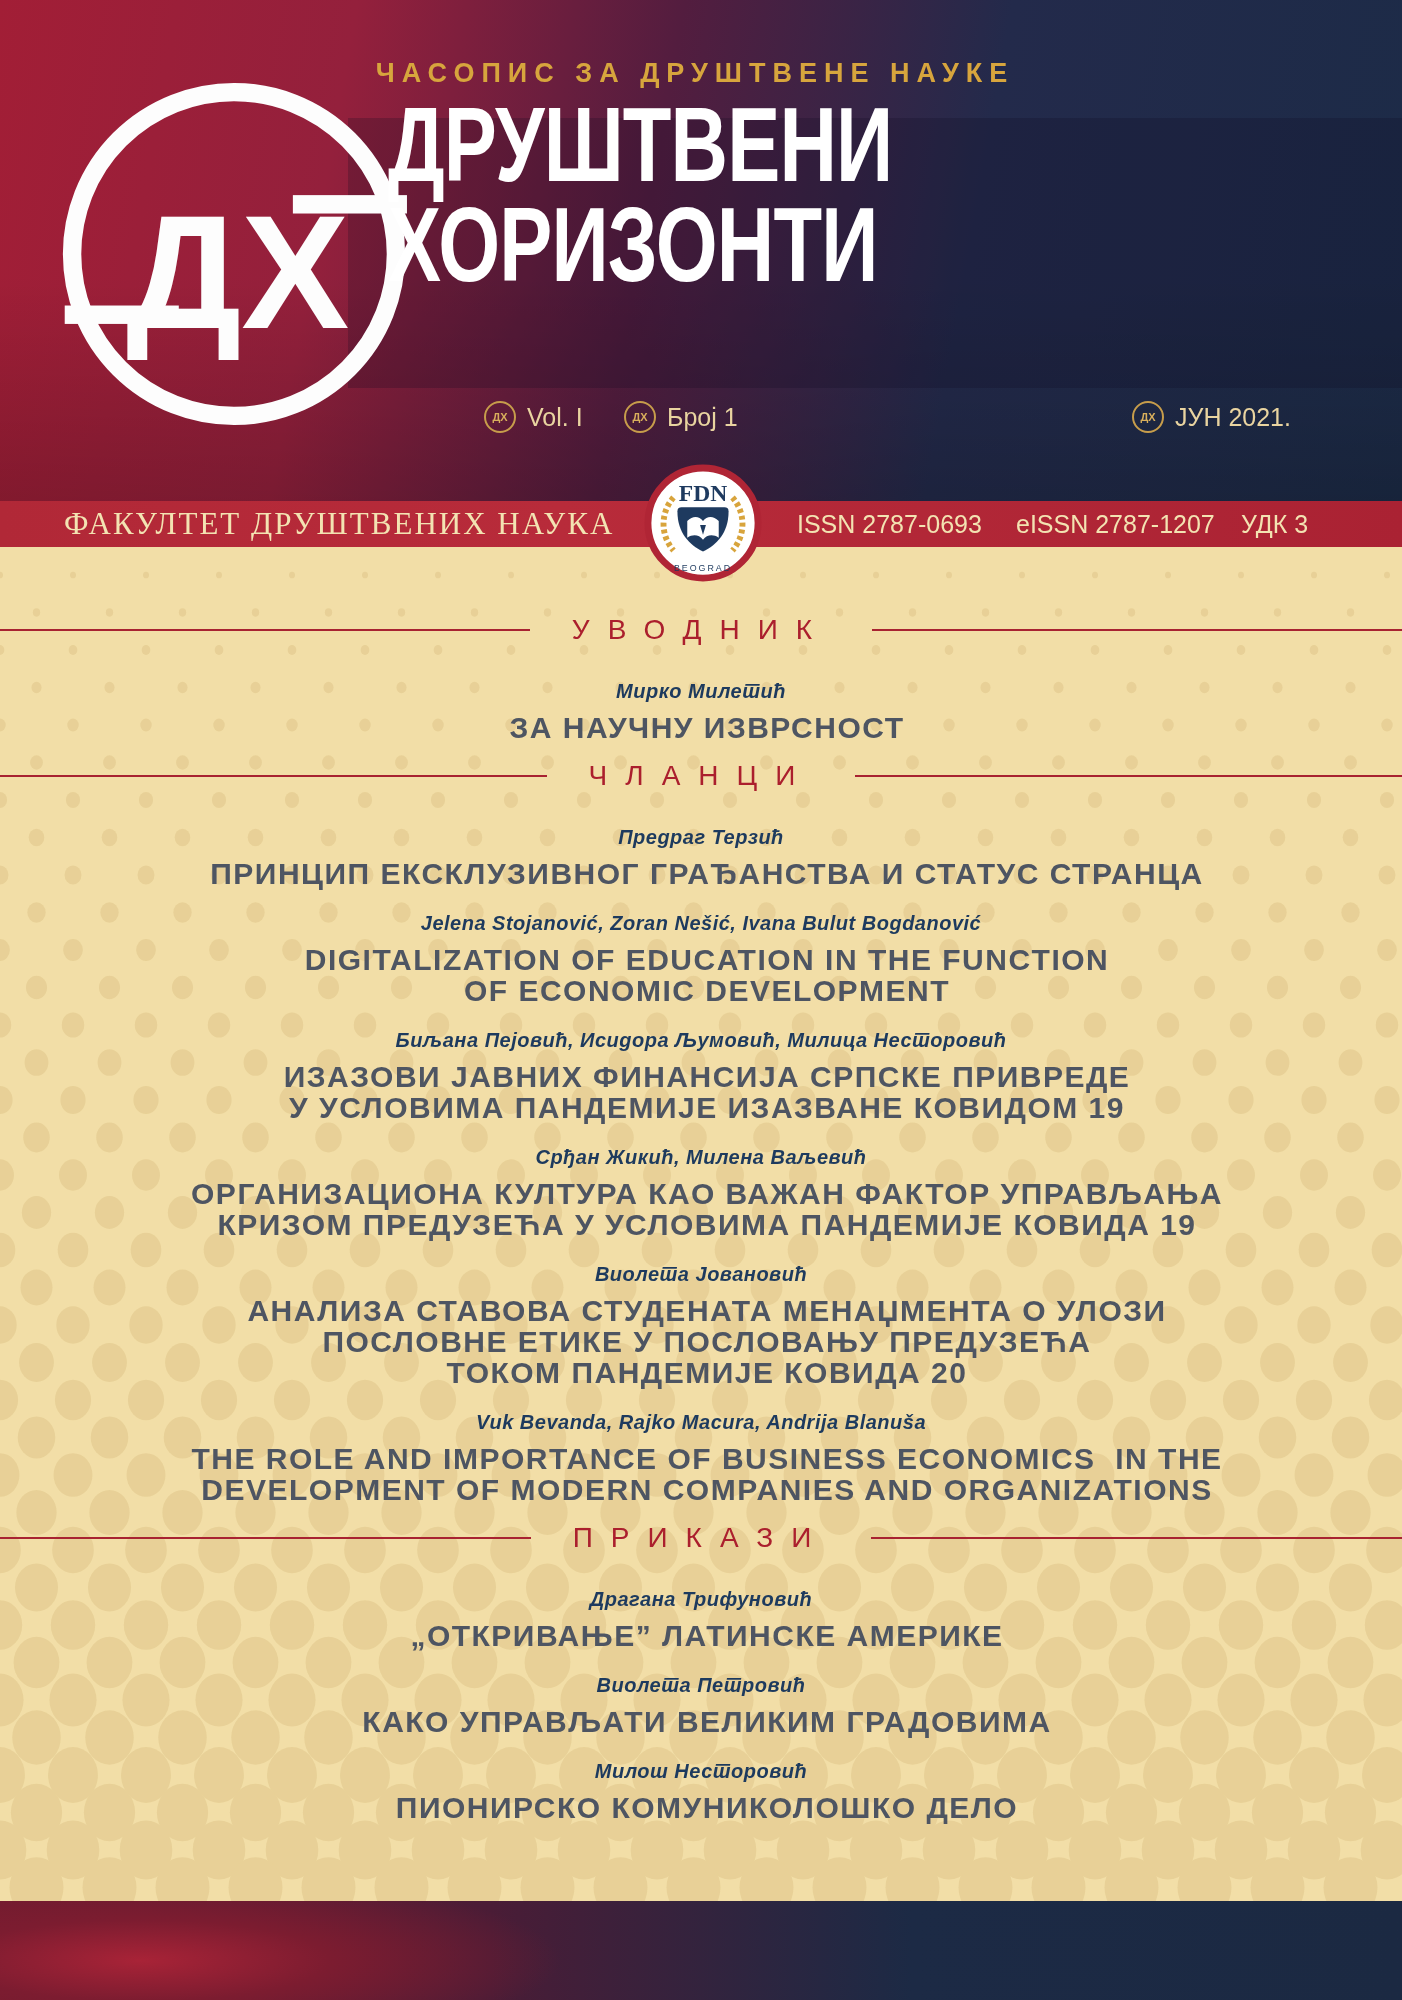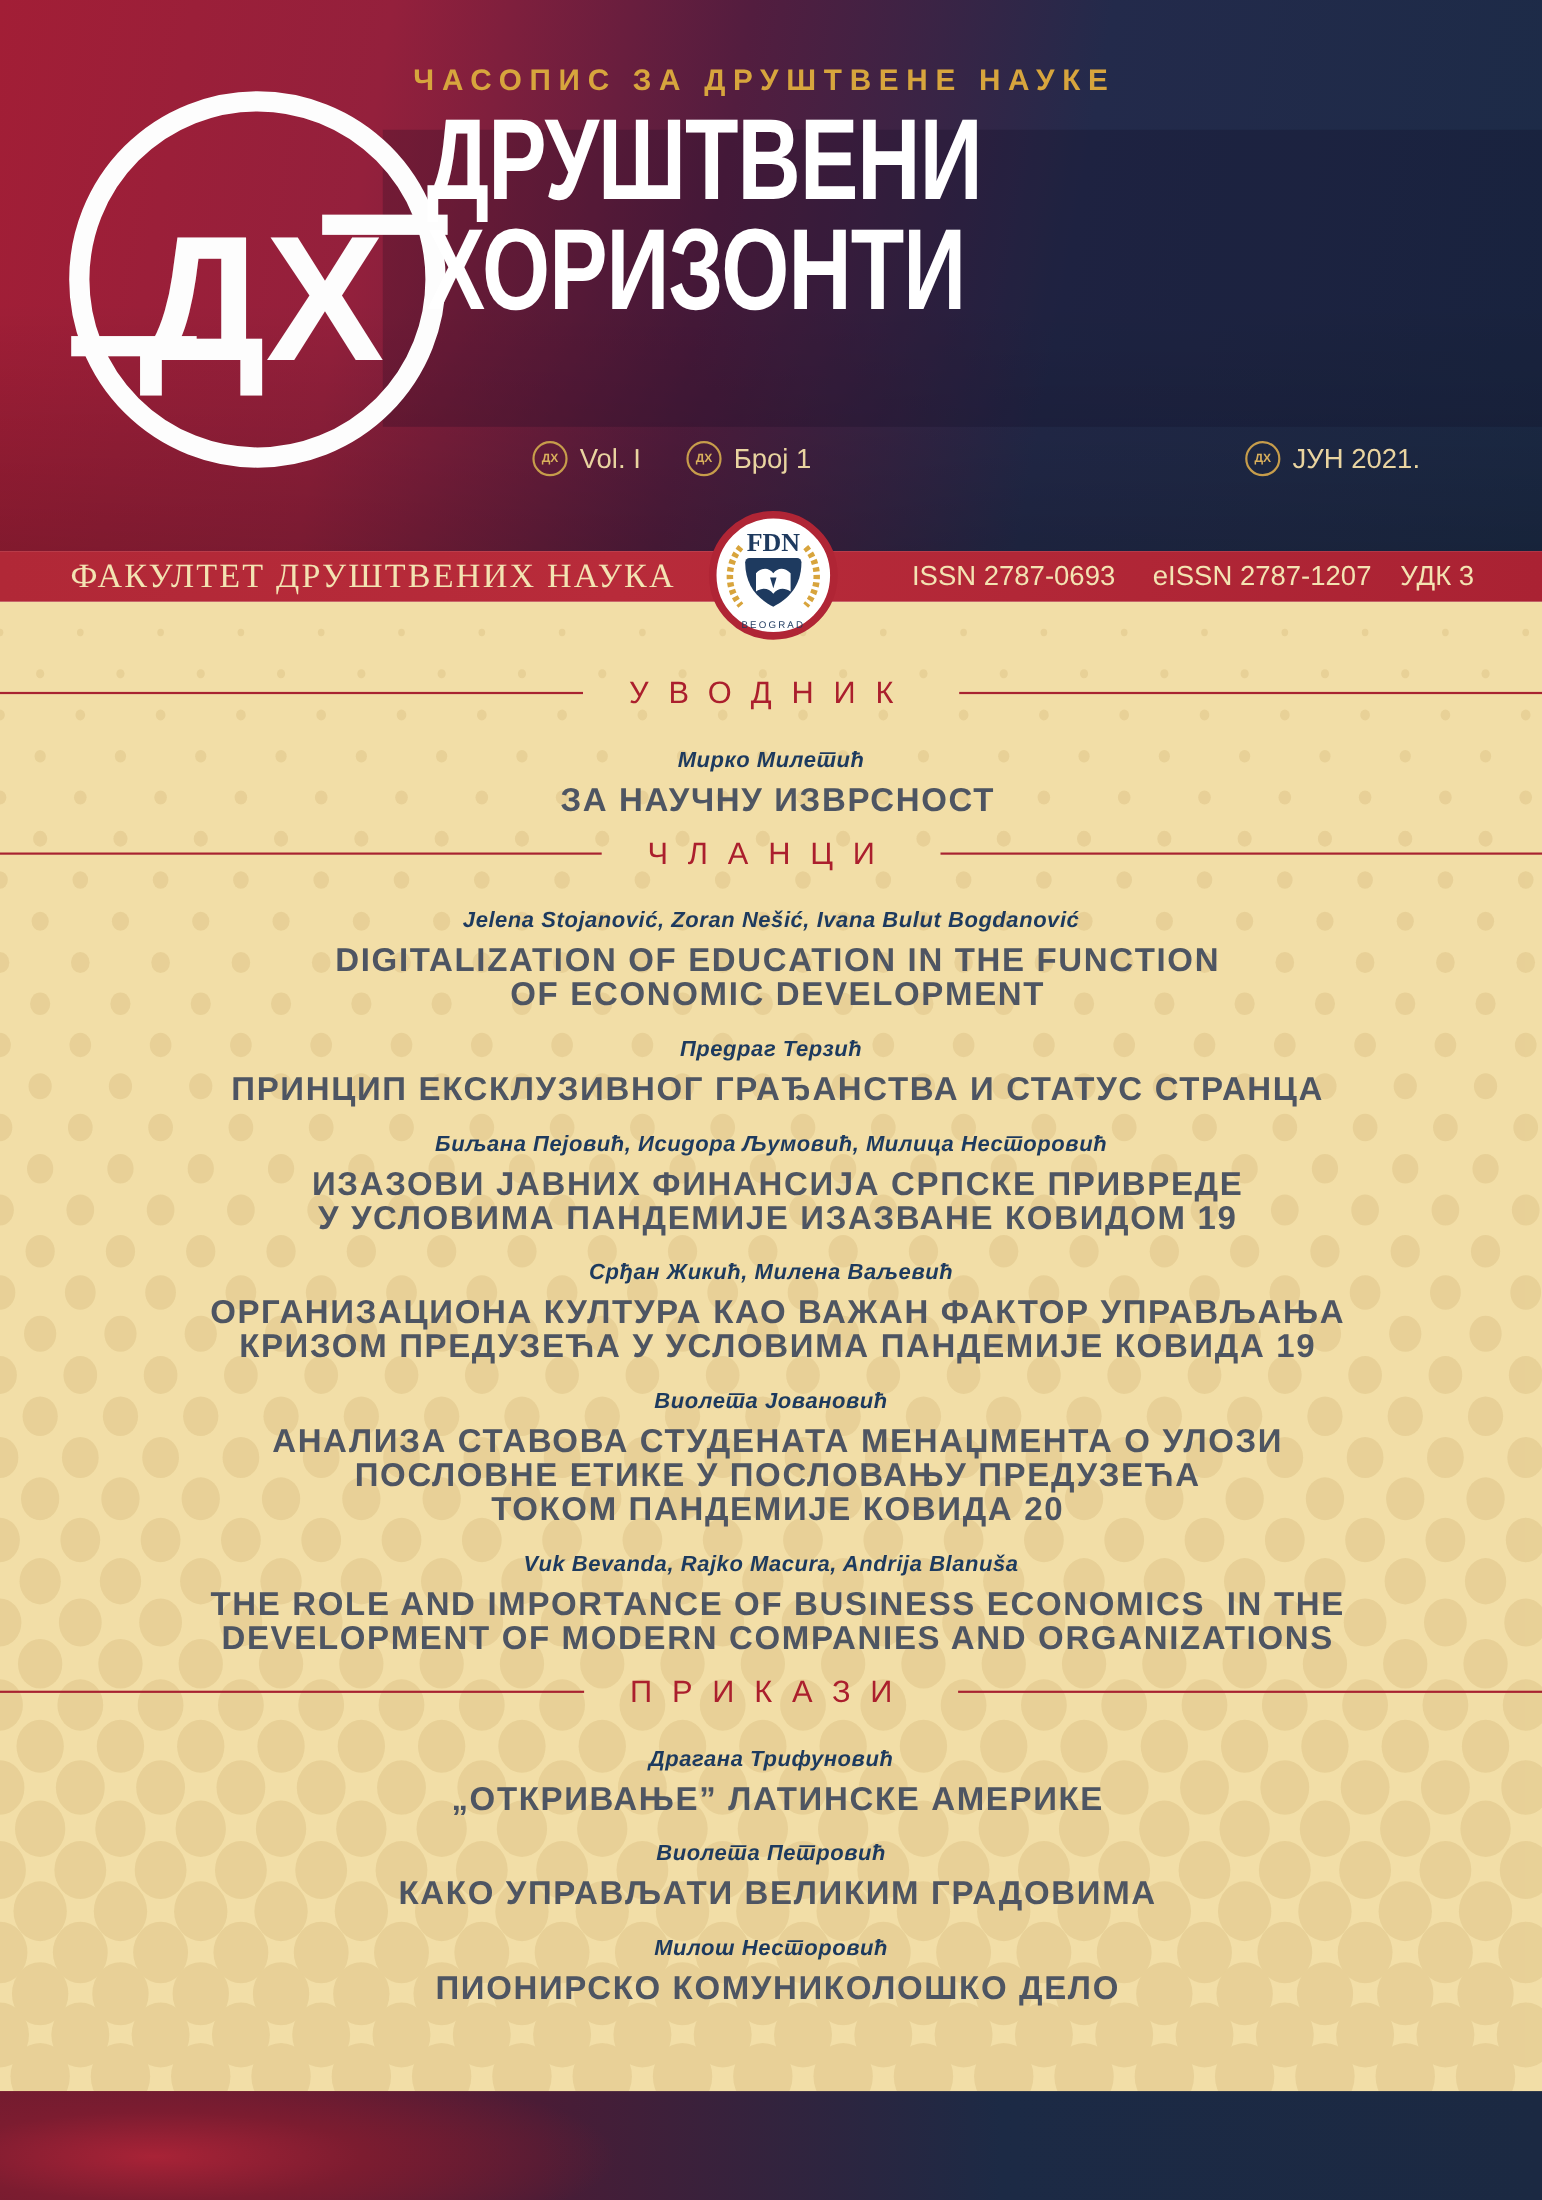--- a/index.html
+++ b/index.html
@@ -25,21 +25,21 @@
     display:flex;align-items:center;justify-content:center;
     font-size:11px;font-weight:700;color:#d9af5c;line-height:1;}
   .issue-label{font-size:25px;color:#e9d4a0;white-space:nowrap;}
 
   
   .band{position:absolute;left:0;top:501px;width:1402px;height:46px;z-index:20;
     background:linear-gradient(90deg,#b12837 0%,#b82b3a 40%,#aa2233 100%);}
   .faculty{position:absolute;left:64px;top:0;line-height:46px;
     font-family:"Liberation Serif","DejaVu Serif",serif;
     font-size:31px;letter-spacing:2px;color:#f3e3b2;white-space:nowrap;}
-  .band-meta{position:absolute;top:0;line-height:46px;font-size:25px;color:#f3e3b2;white-space:nowrap;margin-left:32px;}
+  .band-meta{position:absolute;top:0;line-height:46px;font-size:25px;color:#f3e3b2;white-space:nowrap;}
   .meta-issn{left:797px;} .meta-eissn{left:1016px;} .meta-udk{left:1241px;}
   .fdn-logo{position:absolute;left:644px;top:-37px;width:118px;height:118px;z-index:40;}
 
   
   .content{position:absolute;left:0;top:547px;width:1402px;height:1722px;z-index:5;
     background:#f2dea7;overflow:hidden;}
   .dots{position:absolute;left:0;top:0;width:1402px;height:1354px;fill:#e0c68a;opacity:0.55;}
   .toc{position:relative;z-index:2;padding-top:68px;text-align:center;}
   .section{margin-bottom:14px;}
   .divider{display:flex;align-items:center;height:30px;margin-bottom:30px;}
@@ -828,27 +828,27 @@
             <div class="title">ЗА НАУЧНУ ИЗВРСНОСТ</div>
           </div>
         </div>
         <div class="section">
           <div class="divider">
             <span class="line"></span>
             <span class="label">ЧЛАНЦИ</span>
             <span class="line"></span>
           </div>
           <div class="entry">
+            <div class="authors">Предраг Терзић</div>
+            <div class="title">ПРИНЦИП ЕКСКЛУЗИВНОГ ГРАЂАНСТВА И СТАТУС СТРАНЦА</div>
+          </div>
+          <div class="entry">
             <div class="authors">Jelena Stojanović, Zoran Nešić, Ivana Bulut Bogdanović</div>
             <div class="title">DIGITALIZATION OF EDUCATION IN THE FUNCTION
 OF ECONOMIC DEVELOPMENT</div>
-          </div>
-          <div class="entry">
-            <div class="authors">Предраг Терзић</div>
-            <div class="title">ПРИНЦИП ЕКСКЛУЗИВНОГ ГРАЂАНСТВА И СТАТУС СТРАНЦА</div>
           </div>
           <div class="entry">
             <div class="authors">Биљана Пејовић, Исидора Љумовић, Милица Несторовић</div>
             <div class="title">ИЗАЗОВИ ЈАВНИХ ФИНАНСИЈА СРПСКЕ ПРИВРЕДЕ
 У УСЛОВИМА ПАНДЕМИЈЕ ИЗАЗВАНЕ КОВИДОМ 19</div>
           </div>
           <div class="entry">
             <div class="authors">Срђан Жикић, Милена Ваљевић</div>
             <div class="title">ОРГАНИЗАЦИОНА КУЛТУРА КАО ВАЖАН ФАКТОР УПРАВЉАЊА
 КРИЗОМ ПРЕДУЗЕЋА У УСЛОВИМА ПАНДЕМИЈЕ КОВИДА 19</div>

